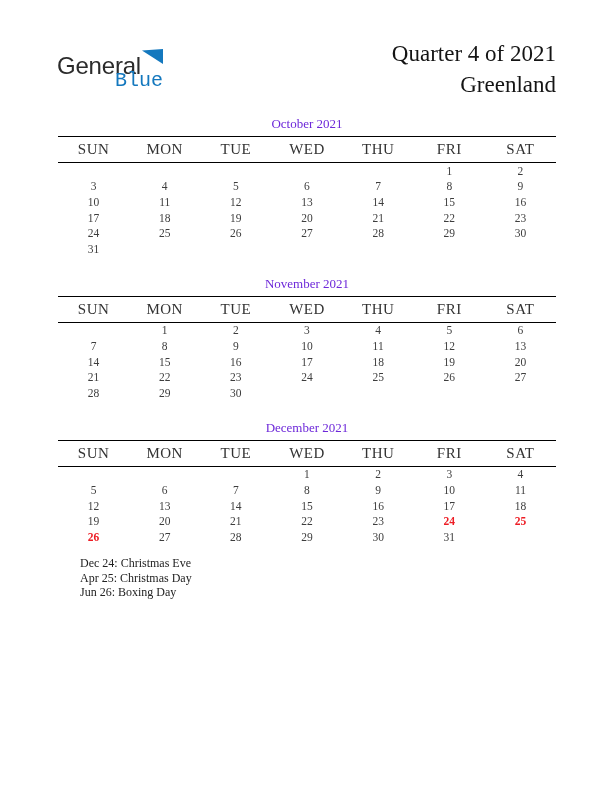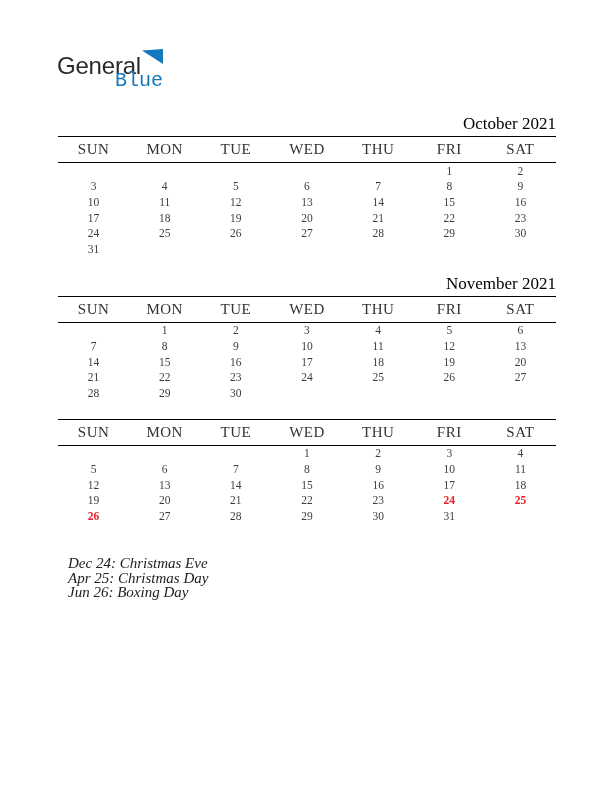--- a/index.html
+++ b/index.html
@@ -18,47 +18,51 @@
                color:var(--logo-blue,#1478be);font-family:Liberation Mono, monospace; }
 
   
   .title-block { position:absolute; right:56px; top:38px; text-align:right; }
   .page-title, .page-subtitle { font-size:23px; line-height:31px; color:#141414; }
 
   
   #calendars { position:absolute; left:58px; top:115px; width:498px; }
   .month { margin-bottom:18px; }
   .month:nth-child(2) { margin-bottom:18px; }
-  .month-title { text-align:right; font-size:17px; line-height:17px; color:#000000; margin-bottom:4px; }
+  .month-title { text-align:center; font-size:13px; line-height:17px; color:#6d28d9; margin-bottom:4px; }
   table.cal { width:100%; border-collapse:collapse; table-layout:fixed; }
   .cal thead th {
     border-top:1.5px solid #000; border-bottom:1.5px solid #000;
     font-weight:normal; font-size:15px; letter-spacing:0.5px; padding:4px 0; color:#333;
   }
   .cal tbody td { text-align:center; font-size:11.5px; color:#3d3d3d; height:15.6px; padding:0; }
   .cal tbody td.holiday { color:var(--holiday,#ed1c24); font-weight:bold; }
 
   
-  #footnotes { position:absolute; left:68px; top:556px; font-size:15px; line-height:14.6px; color:#222;font-style:italic; }
+  #footnotes { position:absolute; left:80px; top:556px; font-size:12px; line-height:14.6px; color:#222; }
 </style>
 </head>
 <body>
 
 <div class="page">
 
   <div class="logo">
     <div class="logo-row1">
       <span class="logo-general">General</span>
       <svg class="logo-tri" viewBox="0 0 21 15" aria-hidden="true">
         <polygon id="logo-tri-poly" points="0,1.5 21,0 21,15" fill="#1478be"></polygon>
       </svg>
     </div>
     <div class="logo-blue">Blue</div>
   </div>
 
+  <div class="title-block">
+    <div class="page-title">Quarter 4 of 2021</div>
+    <div class="page-subtitle">Greenland</div>
+  </div>
 
   <main id="calendars">
       <section class="month">
         <div class="month-title">October 2021</div>
         <table class="cal">
           <thead>
             <tr>
               <th>SUN</th>
               <th>MON</th>
               <th>TUE</th>
@@ -183,20 +187,21 @@
               <td>30</td>
               <td></td>
               <td></td>
               <td></td>
               <td></td>
             </tr>
           </tbody>
         </table>
       </section>
       <section class="month">
+        <div class="month-title">December 2021</div>
         <table class="cal">
           <thead>
             <tr>
               <th>SUN</th>
               <th>MON</th>
               <th>TUE</th>
               <th>WED</th>
               <th>THU</th>
               <th>FRI</th>
               <th>SAT</th>

